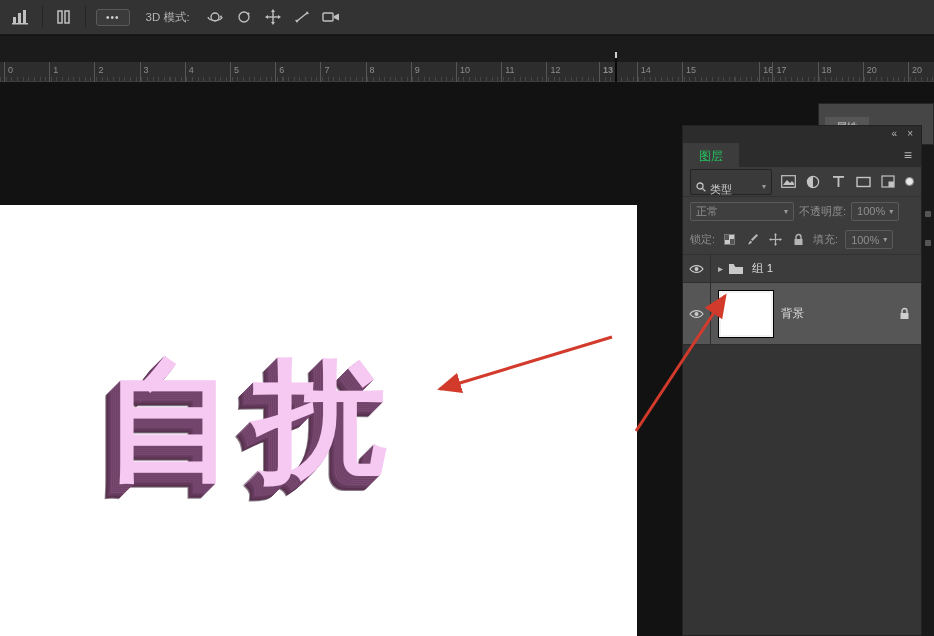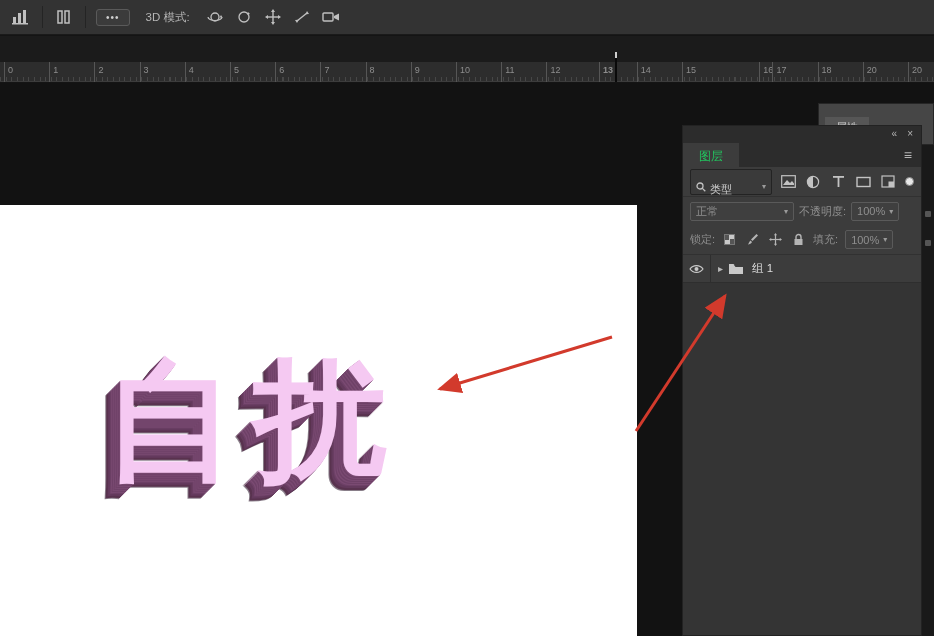--- a/index.html
+++ b/index.html
@@ -297,20 +297,36 @@
         </span>
         <span class="disclosure">▸</span>
         <span>
           <svg width="16" height="12" viewBox="0 0 16 12">
               <path d="M1 2 L6 2 L7.5 4 L15 4 L15 11 L1 11 Z" fill="#c9c9c9"></path>
               <path d="M1 2 L1 1 L5.5 1 L6.5 2 Z" fill="#c9c9c9"></path>
             </svg>
         </span>
         <span class="layer-name">组 1</span>
       </div>
+      <div class="layer-row row-bg">
+        <span class="eye-cell">
+          <svg width="15" height="10" viewBox="0 0 15 10">
+              <path d="M1 5 C4 0.5 11 0.5 14 5 C11 9.5 4 9.5 1 5 Z" fill="none" stroke="#c9c9c9" stroke-width="1.2"></path>
+              <circle cx="7.5" cy="5" r="2" fill="#c9c9c9"></circle>
+            </svg>
+        </span>
+        <span class="thumb"></span>
+        <span class="layer-name">背景</span>
+        <span class="row-lock">
+          <svg width="11" height="13" viewBox="0 0 11 13">
+              <rect x="1.5" y="6" width="8" height="6" fill="#cfcfcf"></rect>
+              <path d="M3 6 L3 4 A2.5 2.5 0 0 1 8 4 L8 6" fill="none" stroke="#cfcfcf" stroke-width="1.4"></path>
+            </svg>
+        </span>
+      </div>
       <div class="list-empty"></div>
     </div>
   </div>
 
   <div class="dock-strip">
     <span class="dock-dot" style="top:66px;"></span>
     <span class="dock-dot" style="top:95px;"></span>
   </div>
 
   <svg class="arrows-overlay" width="934" height="636" viewBox="0 0 934 636">

